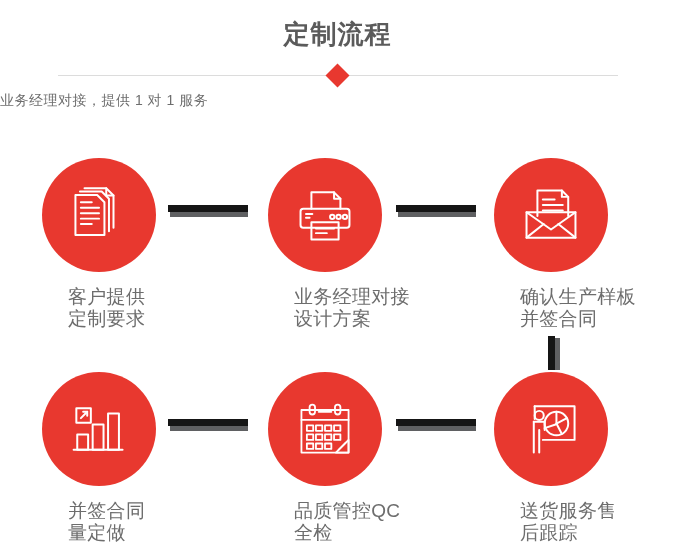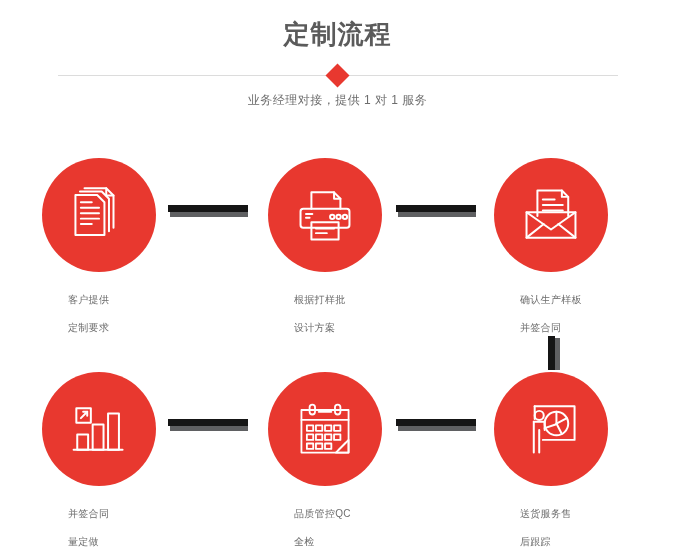--- a/index.html
+++ b/index.html
@@ -58,22 +58,21 @@
     width: 17px;
     height: 17px;
     background: #e8382f;
     transform: rotate(45deg);
   }
   #subtitle {
     position: absolute;
     top: 90px;
     left: 0;
     width: 675px;
-    text-align: center;
-    font-size: 12px;
+    font-size: 14px;
     color: #6d6d6d;
     line-height: 20px;
     letter-spacing: 0.5px;
   }
 
   
   .step {
     position: absolute;
     width: 230px;
   }
@@ -94,23 +93,23 @@
     height: 58px;
     margin-left: -29px;
     margin-top: -29px;
     display: block;
   }
   .caption {
     position: absolute;
     left: 26px;
     top: 128px;
     width: 200px;
-    font-size: 10px;
+    font-size: 19px;
     color: #6d6d6d;
-    line-height: 28px;
+    line-height: 22px;
     letter-spacing: 0.3px;
     white-space: pre-line;
   }
 
   
   .h-connector {
     position: absolute;
     width: 80px;
     height: 12px;
   }
@@ -194,21 +193,21 @@
       <line x1="11" y1="31" x2="18" y2="31"></line>
       <line x1="11" y1="35" x2="15" y2="35"></line>
       <circle cx="40" cy="34" r="2.4"></circle>
       <circle cx="47" cy="34" r="2.4"></circle>
       <circle cx="54" cy="34" r="2.4"></circle>
       <path d="M17 40 H47 V59 H17 Z"></path>
       <line x1="22" y1="47" x2="42" y2="47"></line>
       <line x1="22" y1="52" x2="34" y2="52"></line>
     </svg>
   </div>
-  <div class="caption">根据打样批
+  <div class="caption">业务经理对接
 设计方案</div>
 </div>
 
 <div class="step" style="left:494px; top:158px;">
   <div class="circle">
     <svg viewBox="0 0 64 64" fill="none" stroke="#ffffff" stroke-width="2.2" stroke-linecap="round" stroke-linejoin="round">
       <path d="M17 33 V5 H44 L51 12 V33"></path>
       <path d="M44 5 V12 H51"></path>
       <line x1="23" y1="15" x2="36" y2="15"></line>
       <line x1="23" y1="21" x2="45" y2="21"></line>

